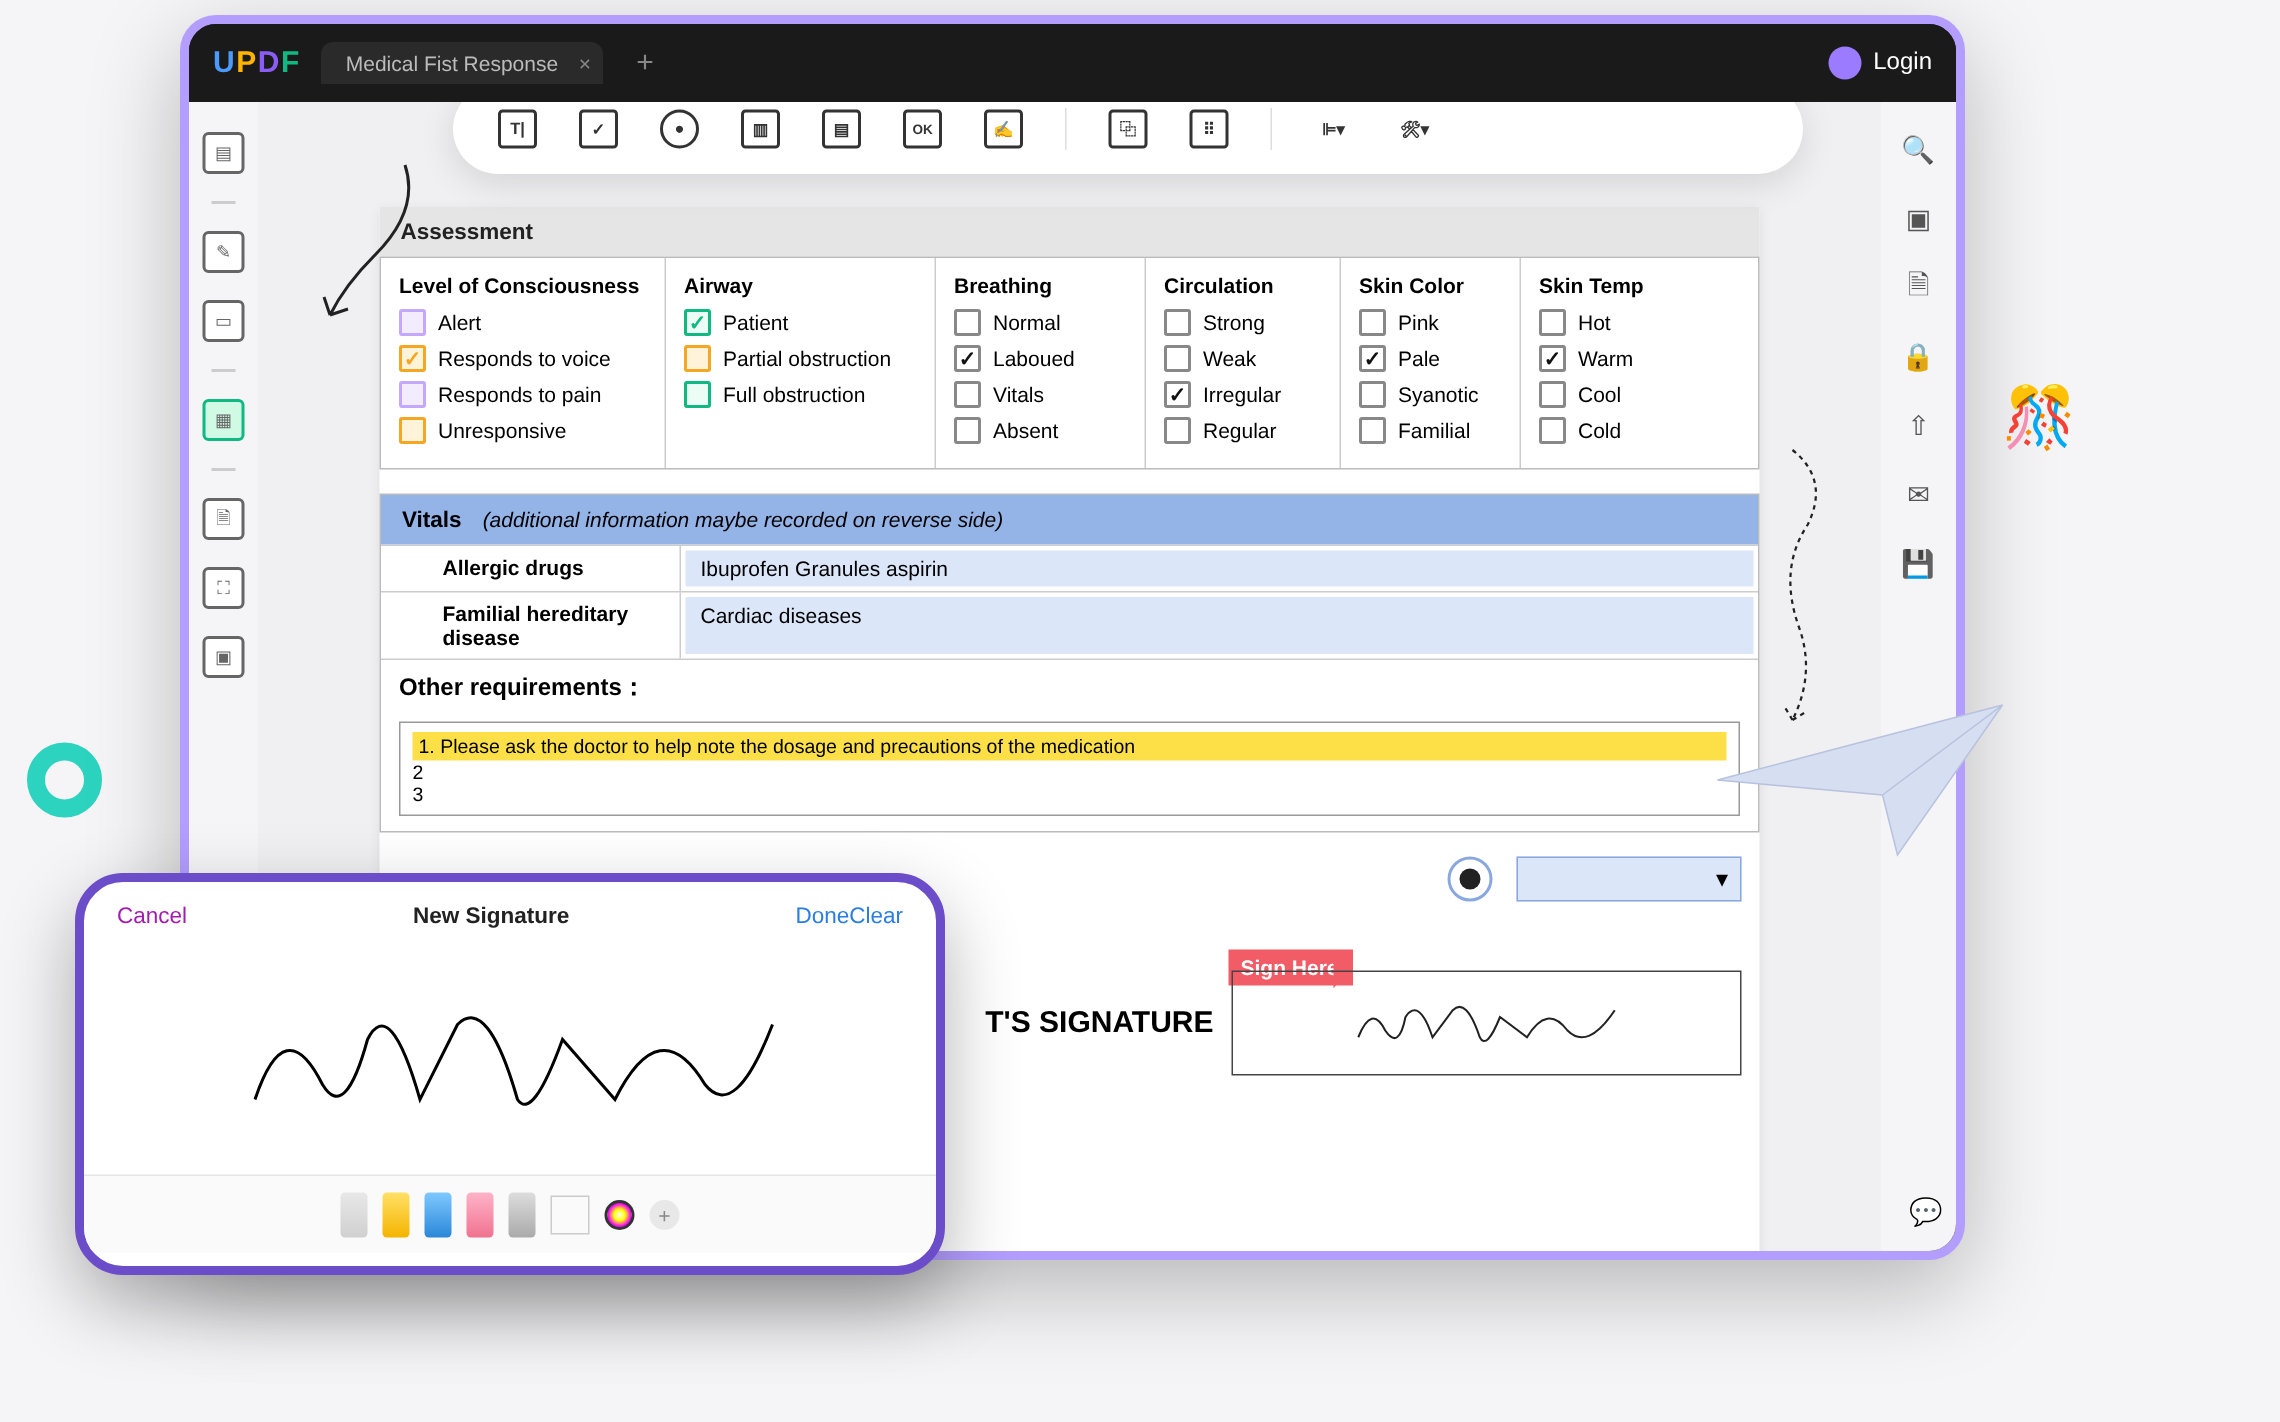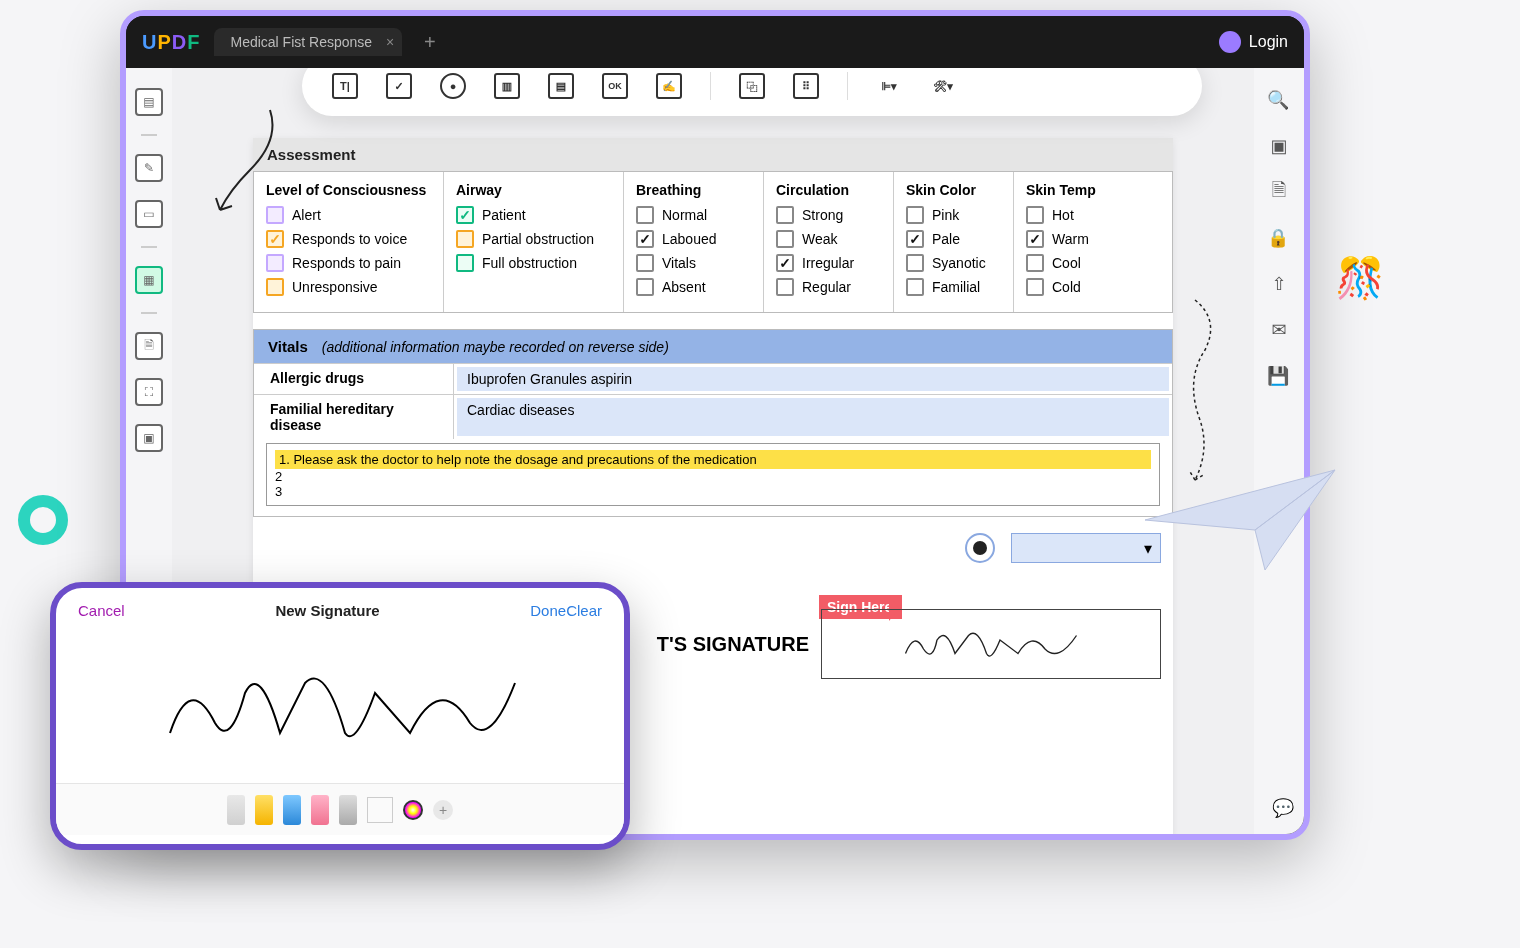--- a/index.html
+++ b/index.html
@@ -92,21 +92,21 @@
 .chk.orange.on::after { content:"✓"; color:#f5a623; font-weight:700; }
 .chk.green { border-color:#10b981; background:#ecfdf5; }
 .chk.green.on::after { content:"✓"; color:#10b981; font-weight:700; }
 .chk.plain { border-color:#888; }
 .chk.plain.on::after { content:"✓"; color:#111; font-weight:700; }
 .vitals-table { border:1px solid #bbb; margin-top:16px; }
 .vitals-hdr { background:#94b3e6; padding:8px 14px; display:flex; gap:14px; align-items:baseline; }
 .vitals-hdr b { font-size:15px; }
 .vitals-hdr i { font-size:14px; font-style:italic; }
 .vrow { display:grid; grid-template-columns:200px 1fr; border-top:1px solid #ccc; }
-.vlabel { font-weight:700; font-size:14px; padding:6px 16px; border-right:1px solid #ccc; }
+.vlabel { font-weight:700; font-size:14px; padding:6px 1px; border-right:1px solid #ccc;margin-left:40px; }
 .vval { background:#dbe6f9; margin:3px; padding:4px 10px; font-size:14px; }
 .other-req { padding:8px 12px; }
 .other-box { border:1px solid #999; margin:4px 12px 10px; padding:6px 8px; font-size:13px; }
 .other-box .line1 { background:#fde047; padding:2px 4px; }
 .radio-area { display:flex; justify-content:flex-end; gap:16px; padding:16px 12px; align-items:center; }
 .radio-circ { width:30px; height:30px; border:2px solid #8aa8e0; border-radius:50%; display:flex; align-items:center; justify-content:center; }
 .radio-dot { width:14px; height:14px; background:#222; border-radius:50%; }
 .combo { width:150px; height:30px; border:1px solid #8aa8e0; background:#dbe6f9; display:flex; align-items:center; justify-content:flex-end; padding:0 8px; }
 .sig-area { display:flex; align-items:center; gap:12px; padding:30px 12px 20px; }
 .sig-label { font-weight:800; font-size:20px; margin-left:auto; }
@@ -325,20 +325,23 @@
             <b>Vitals</b>
             <i>(additional information maybe recorded on reverse side)</i>
           </div>
           <div class="vrow">
             <div class="vlabel">Allergic drugs</div>
             <div class="vval">Ibuprofen Granules  aspirin</div>
           </div>
           <div class="vrow">
             <div class="vlabel">Familial hereditary disease</div>
             <div class="vval">Cardiac diseases</div>
+          </div>
+          <div class="vrow" style="grid-template-columns:1fr;">
+            <div class="other-req"><b>Other requirements：</b></div>
           </div>
           <div class="other-box">
             <div class="line1">1. Please ask the doctor to help note the dosage and precautions of the medication</div>
             <div>2</div>
             <div>3</div>
           </div>
         </div>
 
         <div class="radio-area">
           <div class="radio-circ">

